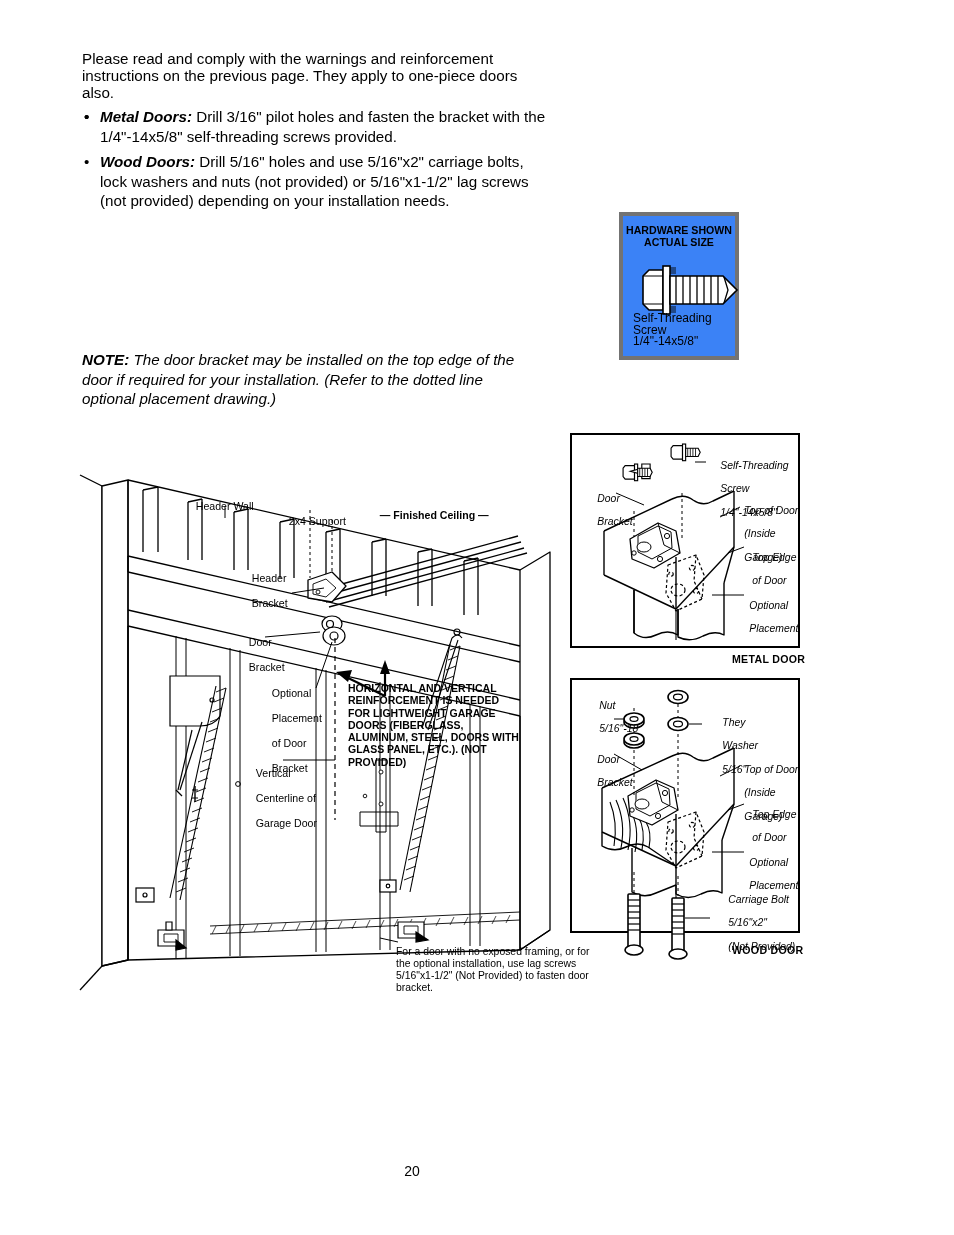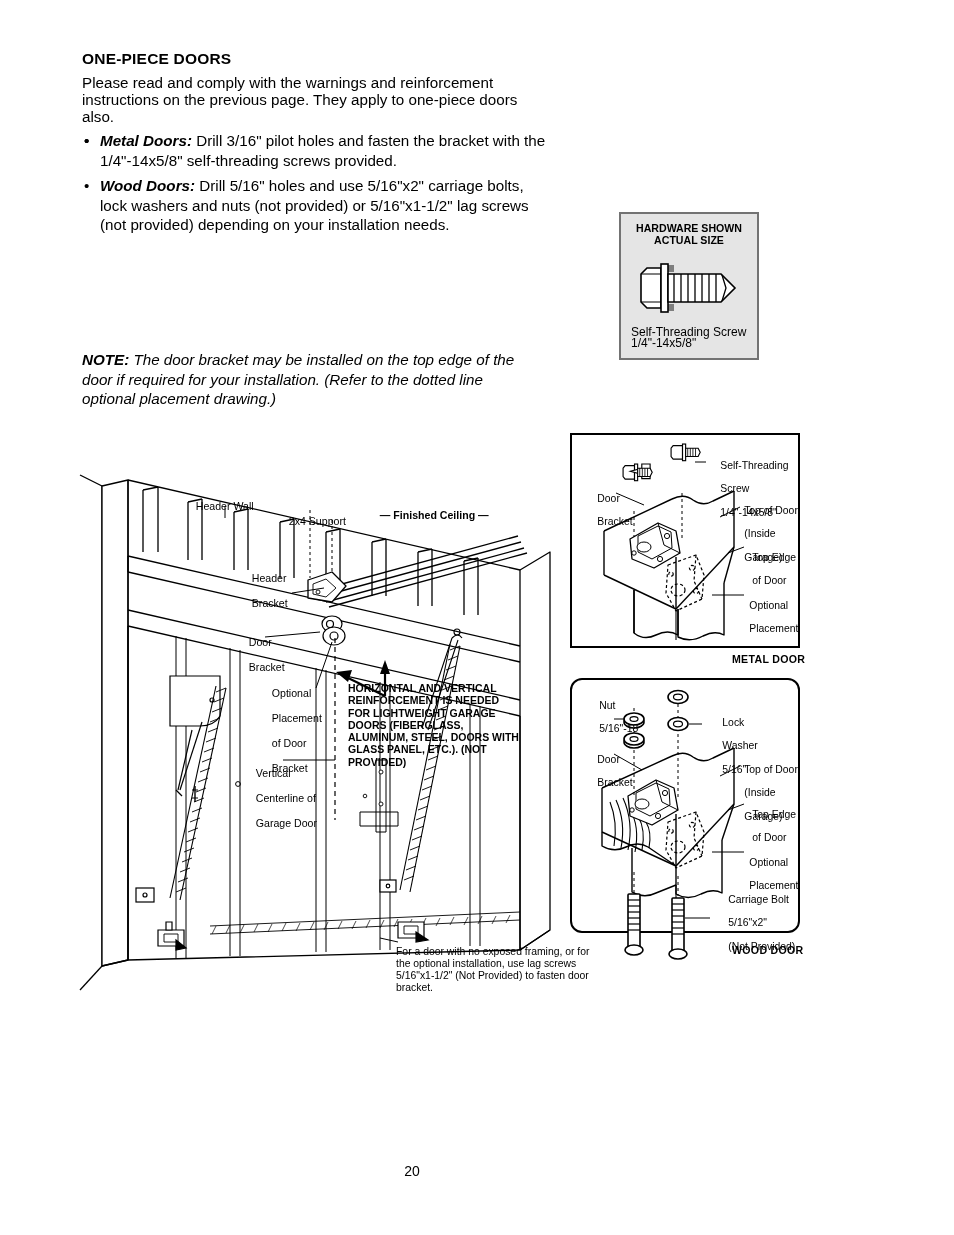--- a/index.html
+++ b/index.html
@@ -15,61 +15,60 @@
   .bullets{margin:0;padding:0;list-style:none;}
   .bullets li{position:relative;padding-left:18px;font-size:15.2px;
               line-height:19.6px;margin-bottom:6px;}
   .bullets li .bul{position:absolute;left:2px;top:0;}
   .lead{font-weight:bold;font-style:italic;}
   .note{position:absolute;left:82px;top:350px;width:440px;
         font-size:15.2px;line-height:19.6px;font-style:italic;}
   .note b{font-style:italic;font-weight:bold;margin-top:46px;}
 
   
-  .hwbox{position:absolute;left:619px;top:212px;width:140px;height:148px;
-         border:2px solid #737373;box-sizing:border-box;background:#e5e5e5;}
+  .hwbox{position:absolute;left:619px;top:212px;width:120px;height:148px;
+         border:4px solid #737373;box-sizing:border-box;background:#3b82f6;}
   .hwtitle{font-size:10.6px;font-weight:bold;text-align:center;
            line-height:12.4px;padding-top:8px;}
   .hwcap{position:absolute;left:10px;bottom:8px;font-size:12px;
          line-height:11.6px;}
   .hwart{position:absolute;left:14px;top:46px;}
 
   
   .panel{position:absolute;border:2px solid #000;box-sizing:border-box;
          background:#fff;}
   #metal-panel{left:570px;top:433px;width:230px;height:215px;}
-  #wood-panel{left:570px;top:678px;width:230px;height:255px;border-radius:12px;}
+  #wood-panel{left:570px;top:678px;width:230px;height:255px;}
   .panel-cap{position:absolute;font-size:10.6px;font-weight:bold;
              letter-spacing:.3px;padding-left:8px;}
   #metal-cap{left:724px;top:653px;}
   #wood-cap{left:724px;top:944px;}
 
   .lbl{position:absolute;font-size:10.4px;line-height:11.8px;
-       white-space:pre;}
+       white-space:pre;font-style:italic;}
 
   
   #main-drawing{position:absolute;left:80px;top:460px;width:490px;height:545px;}
   .mlbl{position:absolute;font-size:10.6px;line-height:12.4px;white-space:pre;}
   .mlbl.b{font-weight:bold;}
   #callout{position:absolute;left:348px;top:682px;width:175px;
            font-size:10.5px;font-weight:bold;line-height:12.3px;}
   #bottom-note{position:absolute;left:396px;top:946px;width:210px;
                font-size:10.4px;line-height:12px;}
 
   #page-num{position:absolute;left:0;top:1163px;width:824px;
             text-align:center;font-size:14px;}
   svg{display:block;overflow:visible;}
 </style>
 </head>
 <body>
 
 <div class="page">
 
   <div class="textcol">
-    <div class="h1">ONE-PIECE DOORS</div>
     <p class="para">Please read and comply with the warnings and reinforcement instructions on the previous page. They apply to one-piece doors also.</p>
     <ul class="bullets">
       <li>
         <span class="bul">•</span>
       </li>
       <li>
         <span class="bul">•</span><span class="lead">Metal Doors:</span><span> Drill 3/16" pilot holes and fasten the bracket with the 1/4"-14x5/8" self-threading screws provided.</span>
       </li>
       <li>
         <span class="bul">•</span><span class="lead">Wood Doors:</span><span> Drill 5/16" holes and use 5/16"x2" carriage bolts, lock washers and nuts (not provided) or 5/16"x1-1/2" lag screws (not provided) depending on your installation needs.</span>
@@ -332,21 +331,21 @@
         <path d="M172 172 L140 172"></path>
         <path d="M113 238 L138 238"></path>
       </g>
     </svg>
 
     <div class="lbl" style="left:10px;top:8px;">
       <span>Nut</span><br>
       <span>5/16"-18</span>
     </div>
     <div class="lbl" style="left:133px;top:25px;">
-      <span>Lock</span><br>
+      <span>They</span><br>
       <span>Washer</span><br>
       <span>5/16"</span>
     </div>
     <div class="lbl" style="left:8px;top:62px;">
       <span>Door</span><br>
       <span>Bracket</span>
     </div>
     <div class="lbl" style="left:155px;top:72px;">
       <span>Top of Door</span><br>
       <span>(Inside</span><br>

